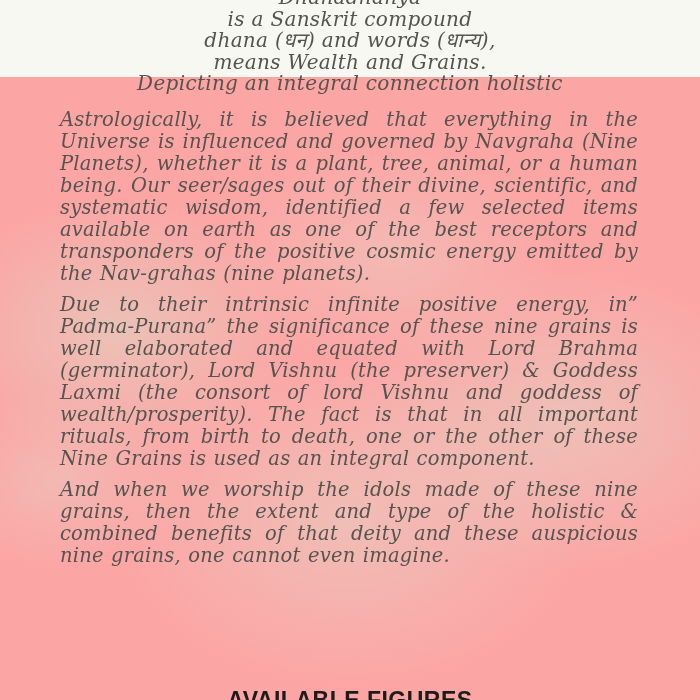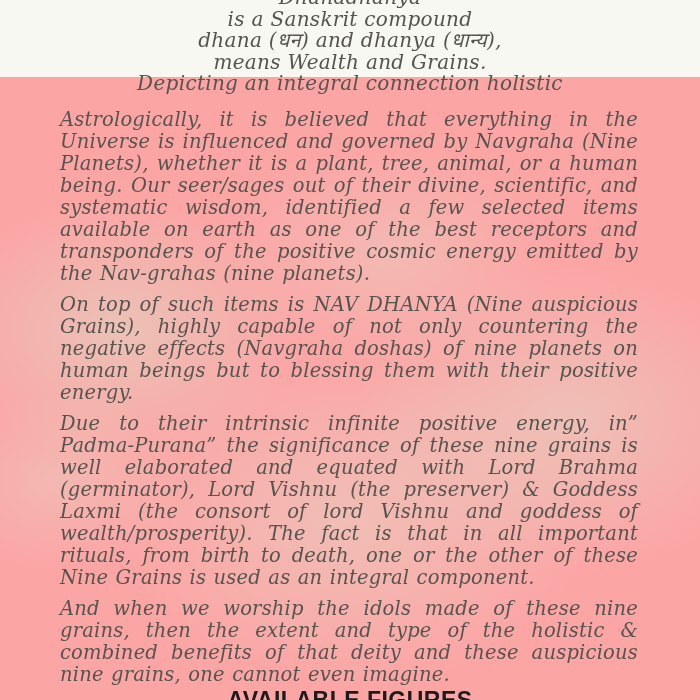--- a/index.html
+++ b/index.html
@@ -68,26 +68,25 @@
 </head>
 <body>
 
 <div class="page">
   <div class="seam"></div>
   <div class="watermark"></div>
 
   <div class="intro">
     <div class="intro-line">Dhanadhanya</div>
     <div class="intro-line">is a Sanskrit compound</div>
-    <div class="intro-line">dhana (धन) and dhanya (धान्य),</div>
+    <div class="intro-line">dhana (धन) and words (धान्य),</div>
     <div class="intro-line">means Wealth and Grains.</div>
     <div class="intro-line">Depicting an integral connection holistic</div>
   </div>
 
   <div class="body-text">
     <p>Astrologically, it is believed that everything in the Universe is influenced and governed by Navgraha (Nine Planets), whether it is a plant, tree, animal, or a human being. Our seer/sages out of their divine, scientific, and systematic wisdom, identified a few selected items available on earth as one of the best receptors and transponders of the positive cosmic energy emitted by the Nav-grahas (nine planets).</p>
-    <p>On top of such items is NAV DHANYA (Nine auspicious Grains), highly capable of not only countering the negative effects (Navgraha doshas) of nine planets on human beings but to blessing them with their positive energy.</p>
     <p>Due to their intrinsic infinite positive energy, in” Padma-Purana” the significance of these nine grains is well elaborated and equated with Lord Brahma (germinator), Lord Vishnu (the preserver) &amp; Goddess Laxmi (the consort of lord Vishnu and goddess of wealth/prosperity). The fact is that in all important rituals, from birth to death, one or the other of these Nine Grains is used as an integral component.</p>
     <p>And when we worship the idols made of these nine grains, then the extent and type of the holistic &amp; combined benefits of that deity and these auspicious nine grains, one cannot even imagine.</p>
   </div>
 
   <div class="footer-heading">AVAILABLE FIGURES</div>
 </div>
 
 </body></html>

